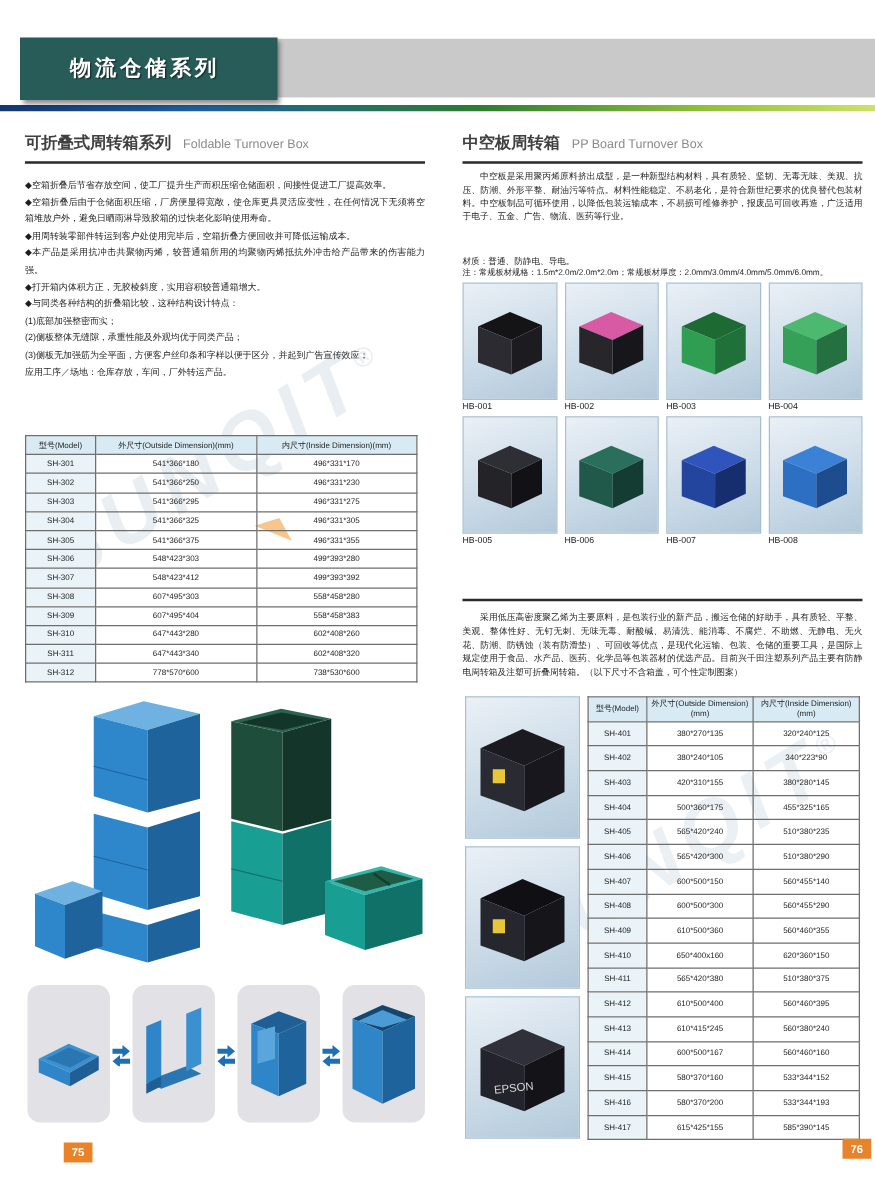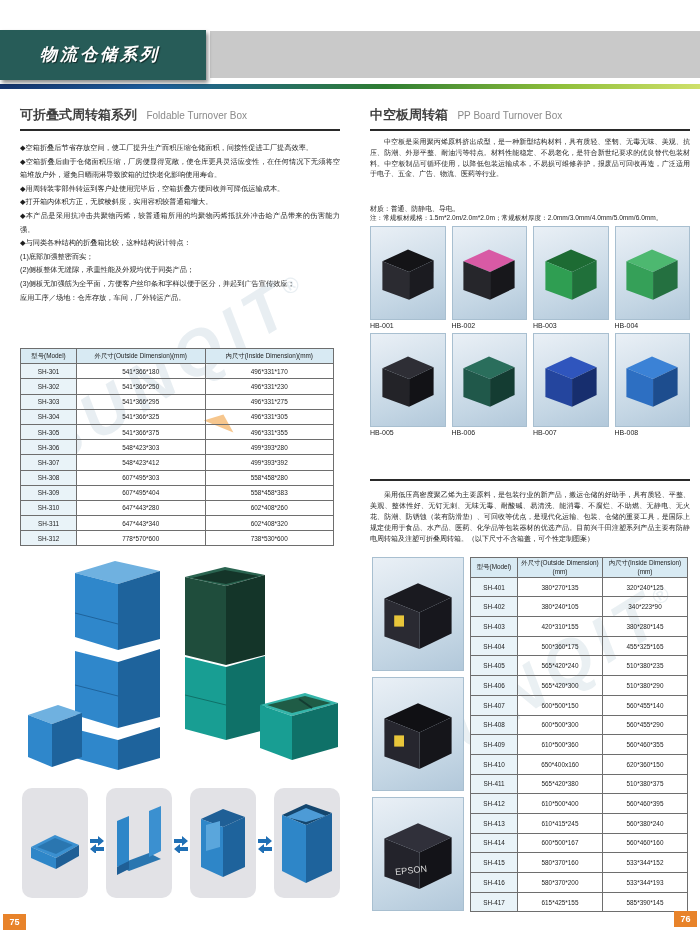--- a/index.html
+++ b/index.html
@@ -9,22 +9,22 @@
   .wm{position:absolute;z-index:0;font-weight:bold;font-style:italic;font-size:64px;letter-spacing:8px;
       color:rgba(150,178,196,0.22);transform:rotate(-32deg);white-space:nowrap;}
   .wm sup{font-size:22px;}
   .wm-left{left:18px;top:330px;}
   .wm-right{left:388px;top:640px;color:rgba(150,178,196,0.20);}
   .wm-right2{left:430px;top:250px;font-size:46px;color:rgba(150,178,196,0.16);}
   .wm-tri{position:absolute;z-index:0;left:205px;top:414px;width:0;height:0;
       border-left:16px solid transparent;border-right:16px solid transparent;
       border-bottom:13px solid rgba(238,152,48,0.55);transform:rotate(22deg);}
   
-  .header-teal{position:absolute;z-index:2;left:0;top:30px;width:206px;height:50px;background:#275c58;
-      box-shadow:2px 3px 4px rgba(0,0,0,0.45);font-style:italic;}
+  .header-teal{position:absolute;z-index:2;left:16px;top:30px;width:206px;height:50px;background:#275c58;
+      box-shadow:2px 3px 4px rgba(0,0,0,0.45);}
   .header-teal span{display:block;line-height:50px;padding-left:40px;color:#fff;font-weight:bold;
       font-size:17px;letter-spacing:3px;text-shadow:1px 1px 1px rgba(0,0,0,0.55);}
   .header-gray{position:absolute;z-index:1;left:210px;top:31px;width:490px;height:47px;background:#c9c9c9;}
   .gradient-bar{position:absolute;z-index:1;left:0;top:84px;width:700px;height:5px;
       background:linear-gradient(90deg,#16356e 0%,#1d5e9e 22%,#2e7d32 55%,#8fbf3a 80%,#cfe06a 100%);}
   
   .col{position:absolute;top:105px;width:320px;height:840px;z-index:1;}
   .col-left{left:20px;}
   .col-right{left:370px;}
   .sec-title{position:absolute;left:0;top:0;white-space:nowrap;}
@@ -66,21 +66,21 @@
   .thumb-panel.big{height:112px;}
   .thumb-caption{font-size:7px;color:#1c1c1c;margin-top:2px;}
   .pl-title{top:352px;}
   .r2{top:374px;}
   .pl-para{position:absolute;left:0;top:384px;width:320px;font-size:7px;line-height:11px;
       text-align:justify;text-indent:2em;color:#1e1e1e;}
   .photos{position:absolute;left:2px;top:452px;width:92px;display:flex;flex-direction:column;gap:6px;}
   .photos .thumb-panel{width:90px;}
   
   .badge{position:absolute;z-index:3;width:23px;height:16px;background:#e8832a;color:#fff;
-      font-size:9px;font-weight:bold;text-align:center;line-height:16px;}
+      font-size:9px;font-weight:bold;text-align:center;line-height:16px;margin-left:48px;}
   .badge-left{left:3px;top:914px;}
   .badge-right{right:3px;top:911px;}
 </style>
 </head>
 <body>
 
 <div id="page">
 
   <div class="wm wm-left"><span>SUNQIT</span><sup>®</sup></div>
   <div class="wm wm-right"><span>SUNQIT</span><sup>®</sup></div>
@@ -97,22 +97,22 @@
     <div class="sec-title">
       <span class="zh">可折叠式周转箱系列</span>
       <span class="en">Foldable Turnover Box</span>
     </div>
     <div class="rule r1"></div>
 
     <div class="bullets">
         <div class="bullet-line">◆空箱折叠后节省存放空间，使工厂提升生产而积压缩仓储面积，间接性促进工厂提高效率。</div>
         <div class="bullet-line">◆空箱折叠后由于仓储面积压缩，厂房便显得宽敞，使仓库更具灵活应变性，在任何情况下无须将空箱堆放户外，避免日晒雨淋导致胶箱的过快老化影响使用寿命。</div>
         <div class="bullet-line">◆用周转装零部件转运到客户处使用完毕后，空箱折叠方便回收并可降低运输成本。</div>
+        <div class="bullet-line">◆本产品是采用抗冲击共聚物丙烯，较普通箱所用的均聚物丙烯抵抗外冲击给产品带来的伤害能力强。</div>
         <div class="bullet-line">◆打开箱内体积方正，无胶棱斜度，实用容积较普通箱增大。</div>
-        <div class="bullet-line">◆本产品是采用抗冲击共聚物丙烯，较普通箱所用的均聚物丙烯抵抗外冲击给产品带来的伤害能力强。</div>
         <div class="bullet-line">◆与同类各种结构的折叠箱比较，这种结构设计特点：</div>
         <div class="bullet-line">(1)底部加强整密而实；</div>
         <div class="bullet-line">(2)侧板整体无缝隙，承重性能及外观均优于同类产品；</div>
         <div class="bullet-line">(3)侧板无加强筋为全平面，方便客户丝印条和字样以便于区分，并起到广告宣传效应；</div>
         <div class="bullet-line">应用工序／场地：仓库存放，车间，厂外转运产品。</div>
       </div>
 
     <div class="tbl tbl-left">
         <table>
           <thead>

